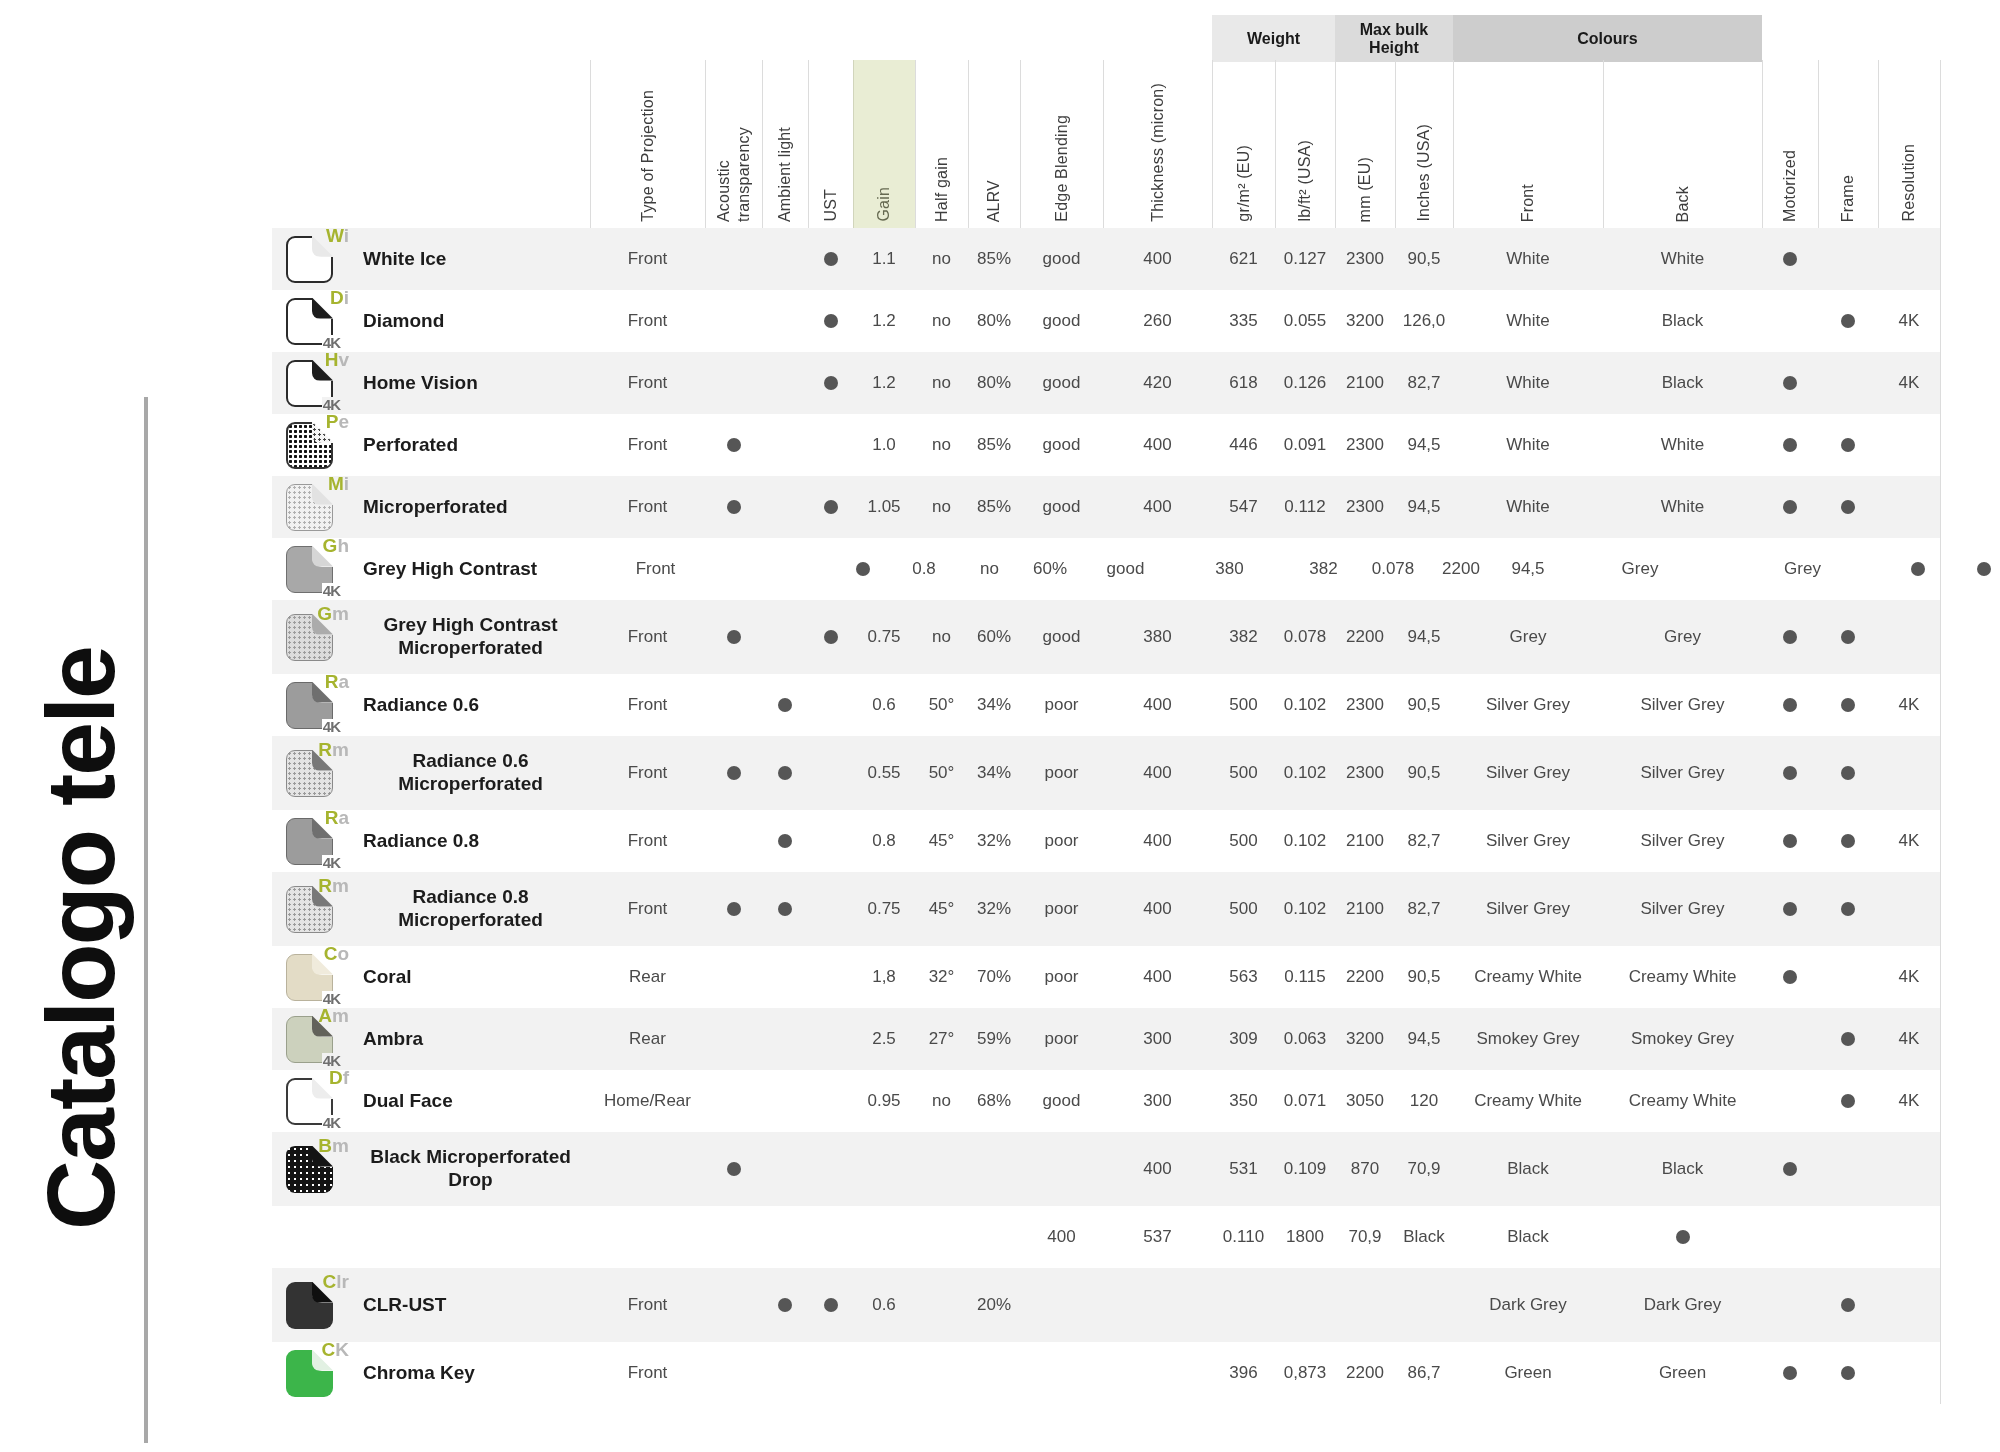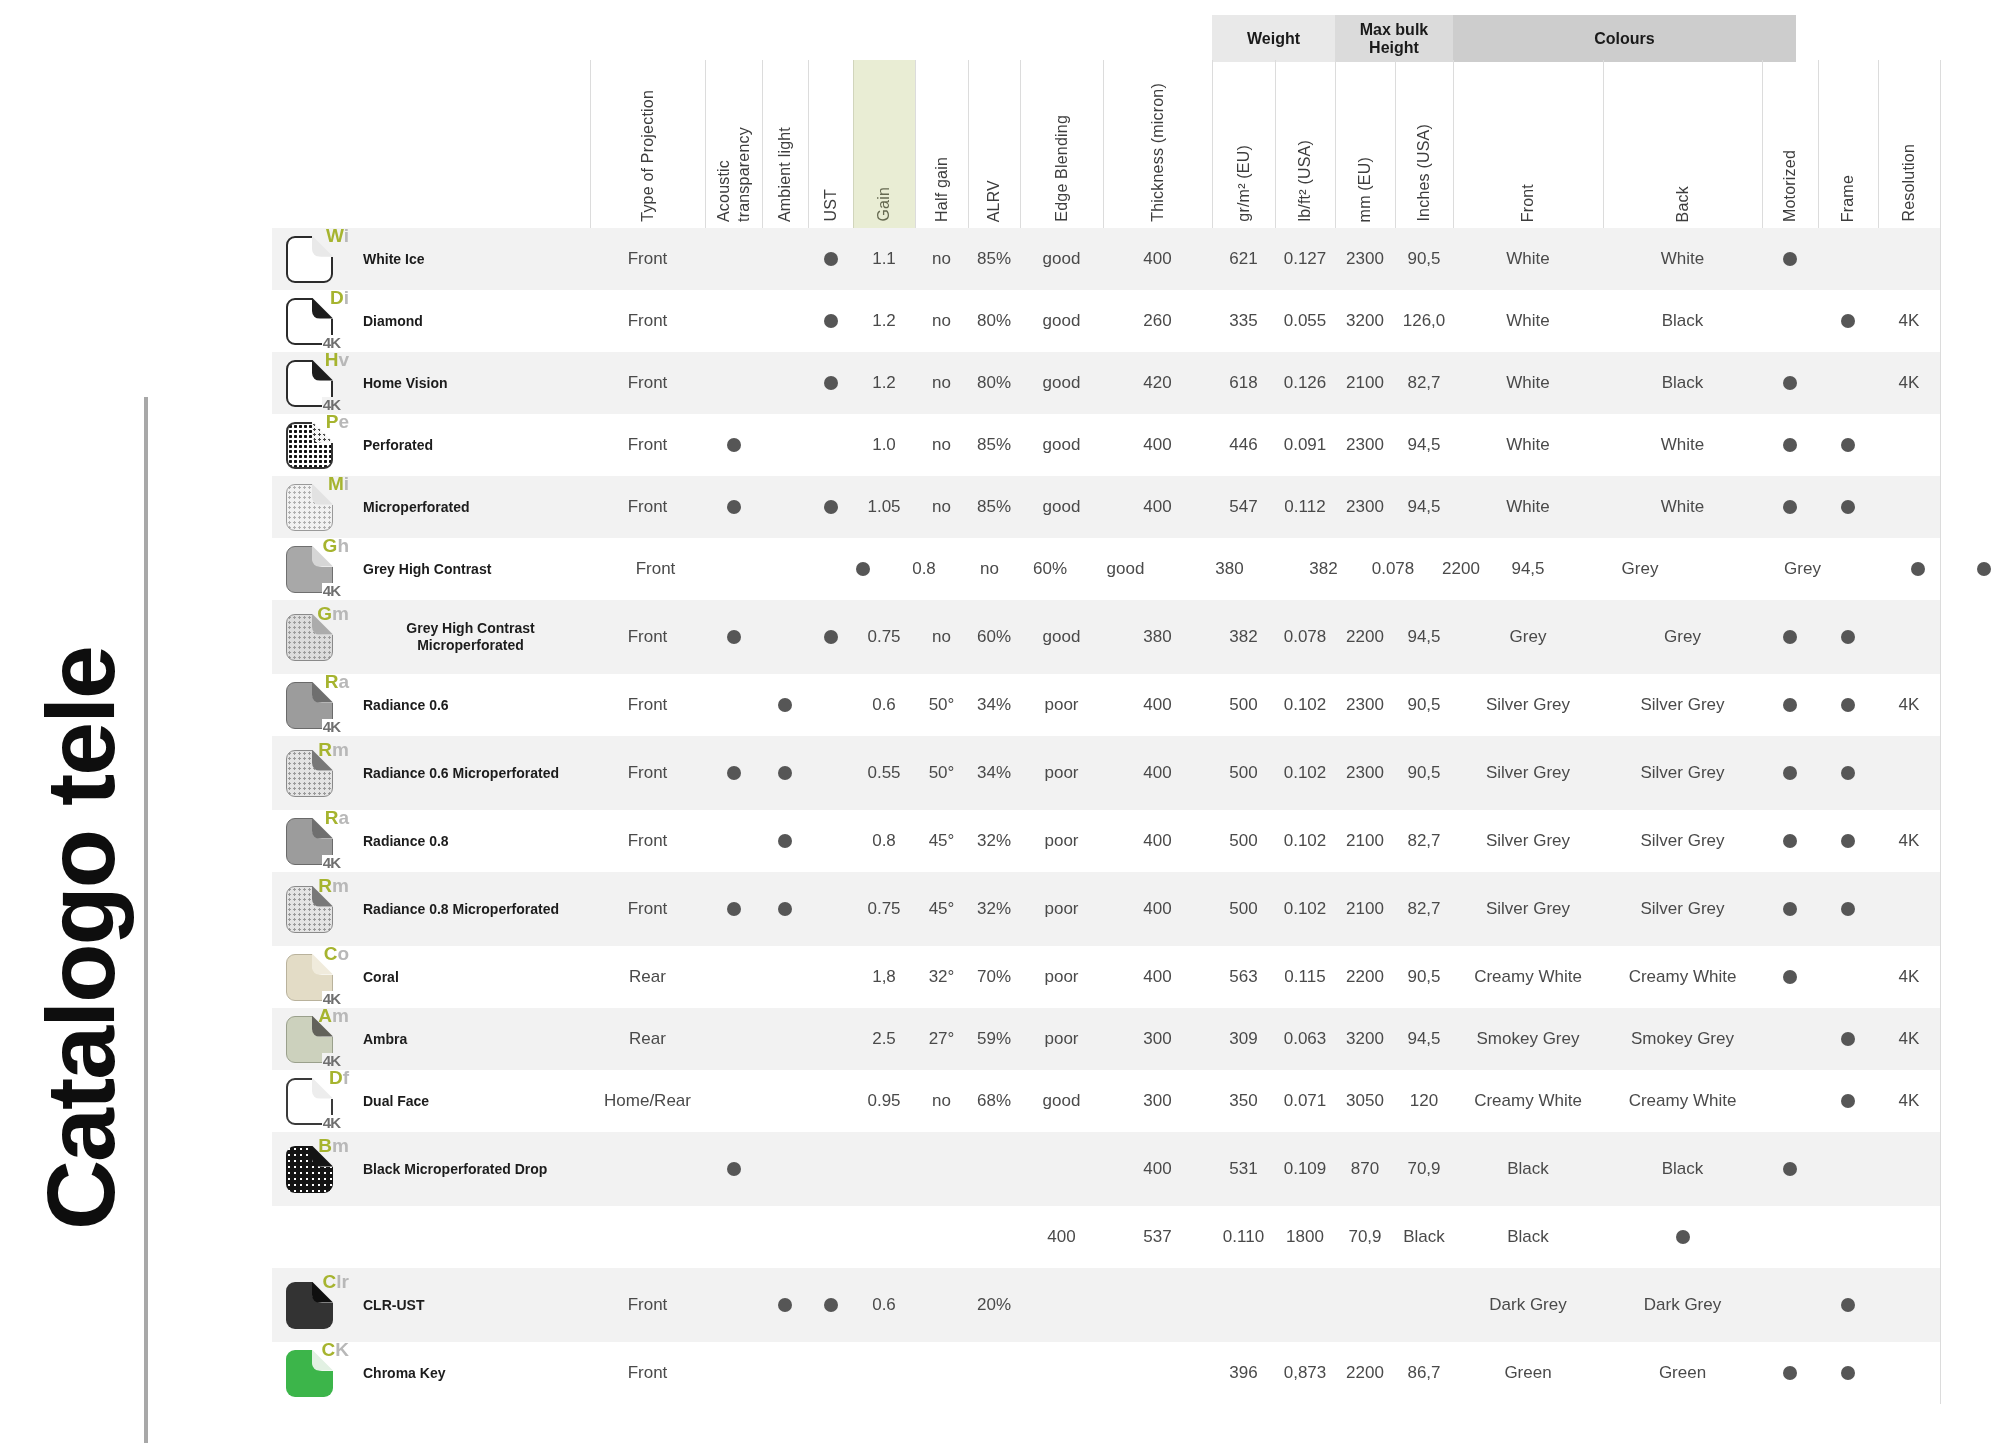--- a/index.html
+++ b/index.html
@@ -27,21 +27,21 @@
   .gain-band{position:absolute;background:rgba(186,198,120,0.32);z-index:2;}
   .vline{position:absolute;width:1px;background:#dcdcdc;z-index:1;}
 
   .rows{position:absolute;left:0;top:213px;width:1668px;}
   .row{position:relative;display:grid;align-items:center;z-index:3;}
   .row-odd{background:#f2f2f2;--rowbg:#f2f2f2;}
   .row-even{background:#ffffff;--rowbg:#ffffff;}
   .cell{display:flex;align-items:center;justify-content:center;font-size:17px;color:#4a4a4a;
         text-align:center;line-height:1.15;}
   .cell-label{justify-content:flex-start;padding-left:14px;box-sizing:border-box;}
-  .mat-name{margin-left:30px;font-size:14px;font-weight:700;color:#1c1c1c;line-height:1.2;}
+  .mat-name{margin-left:30px;font-size:19px;font-weight:700;color:#1c1c1c;line-height:1.2;}
   .dot{width:14px;height:14px;border-radius:50%;background:#565656;}
 
   
   .icon{position:relative;width:47px;height:47px;flex:0 0 47px;}
   .ic-body{position:absolute;inset:0;border-radius:9px;box-sizing:border-box;}
   .ic-corner{position:absolute;top:0;right:0;width:21px;height:21px;background:var(--rowbg);
              border-bottom-left-radius:10px;}
   .ic-flap{position:absolute;top:0;right:0;width:21px;height:21px;
            clip-path:polygon(0 0,100% 100%,0 100%);border-bottom-left-radius:8px;}
   .ic-code{position:absolute;top:-10px;right:-16px;font-size:19px;font-weight:700;line-height:1;white-space:nowrap;}
@@ -90,21 +90,21 @@
 </head>
 <body>
 
 <div class="page">
   <div class="title">Catalogo tele</div>
   <div class="title-rule"></div>
   <div class="table">
     <div id="groups">
         <div class="group-box" style="left: 940px; width: 123px; background: rgb(233, 233, 233);">Weight</div>
         <div class="group-box" style="left: 1063px; width: 118px; background: rgb(219, 219, 219);">Max bulk Height</div>
-        <div class="group-box" style="left: 1181px; width: 343px; background: rgb(205, 205, 205);">Colours</div>
+        <div class="group-box" style="left: 1181px; width: 309px; background: rgb(205, 205, 205);">Colours</div>
       </div>
     <div id="colheads">
         <div class="colhead" style="left: 318px; width: 115px;">
           <span>Type of Projection</span>
         </div>
         <div class="colhead" style="left: 433px; width: 57px;">
           <span>Acoustic transparency</span>
         </div>
         <div class="colhead" style="left: 490px; width: 46px;">
           <span>Ambient light</span>

